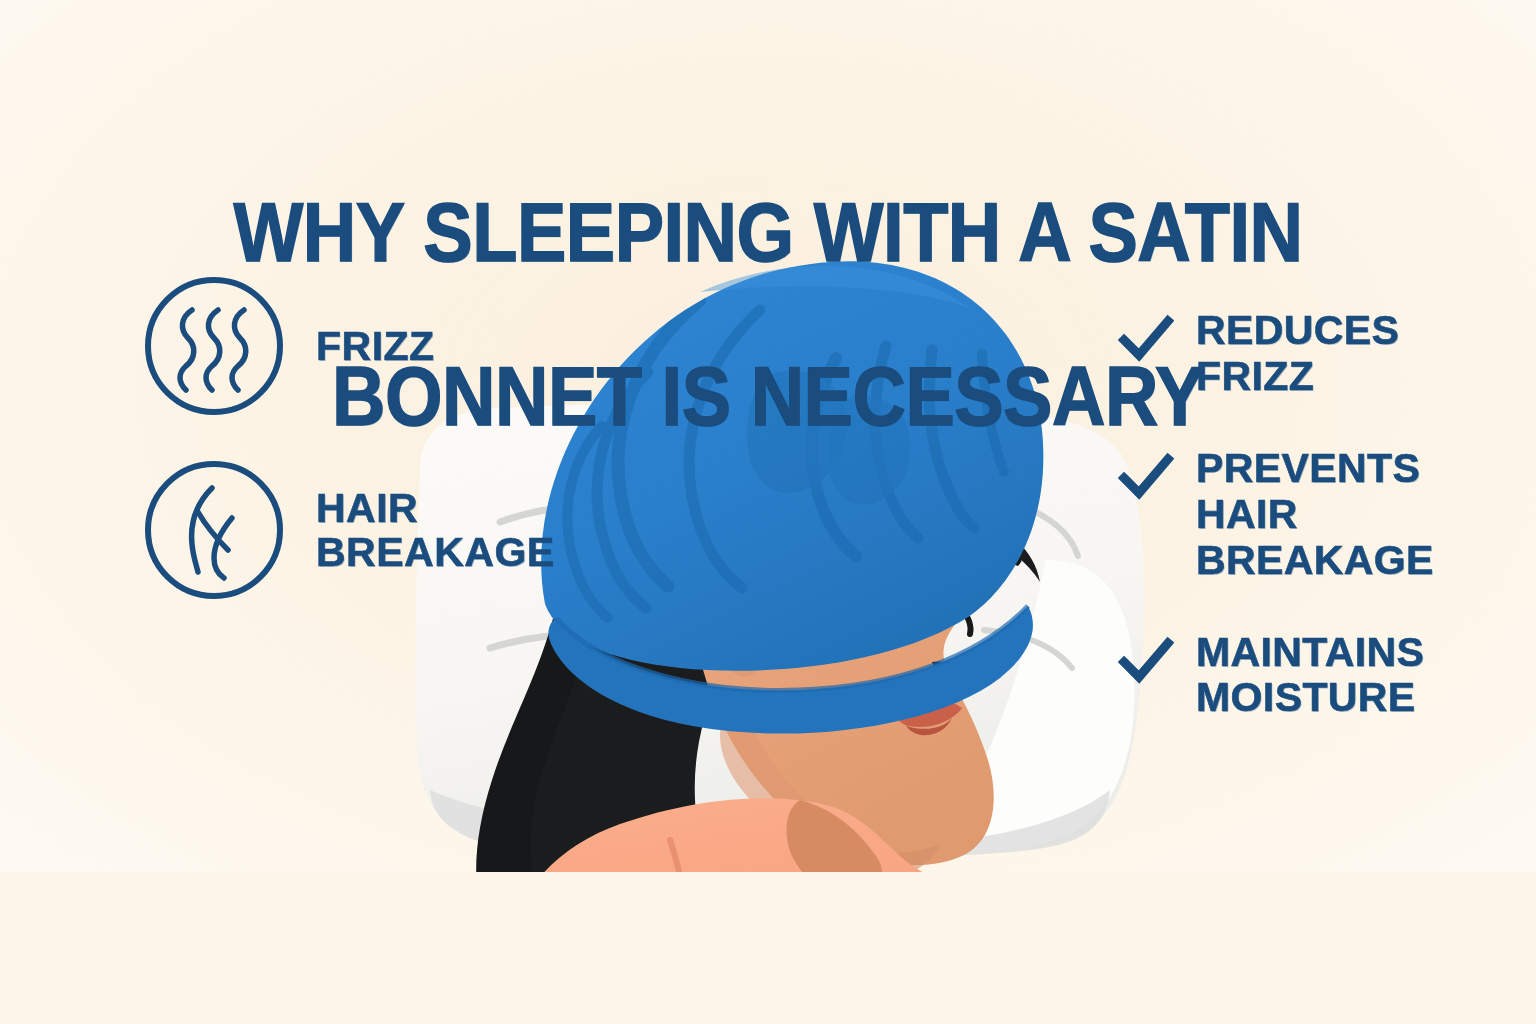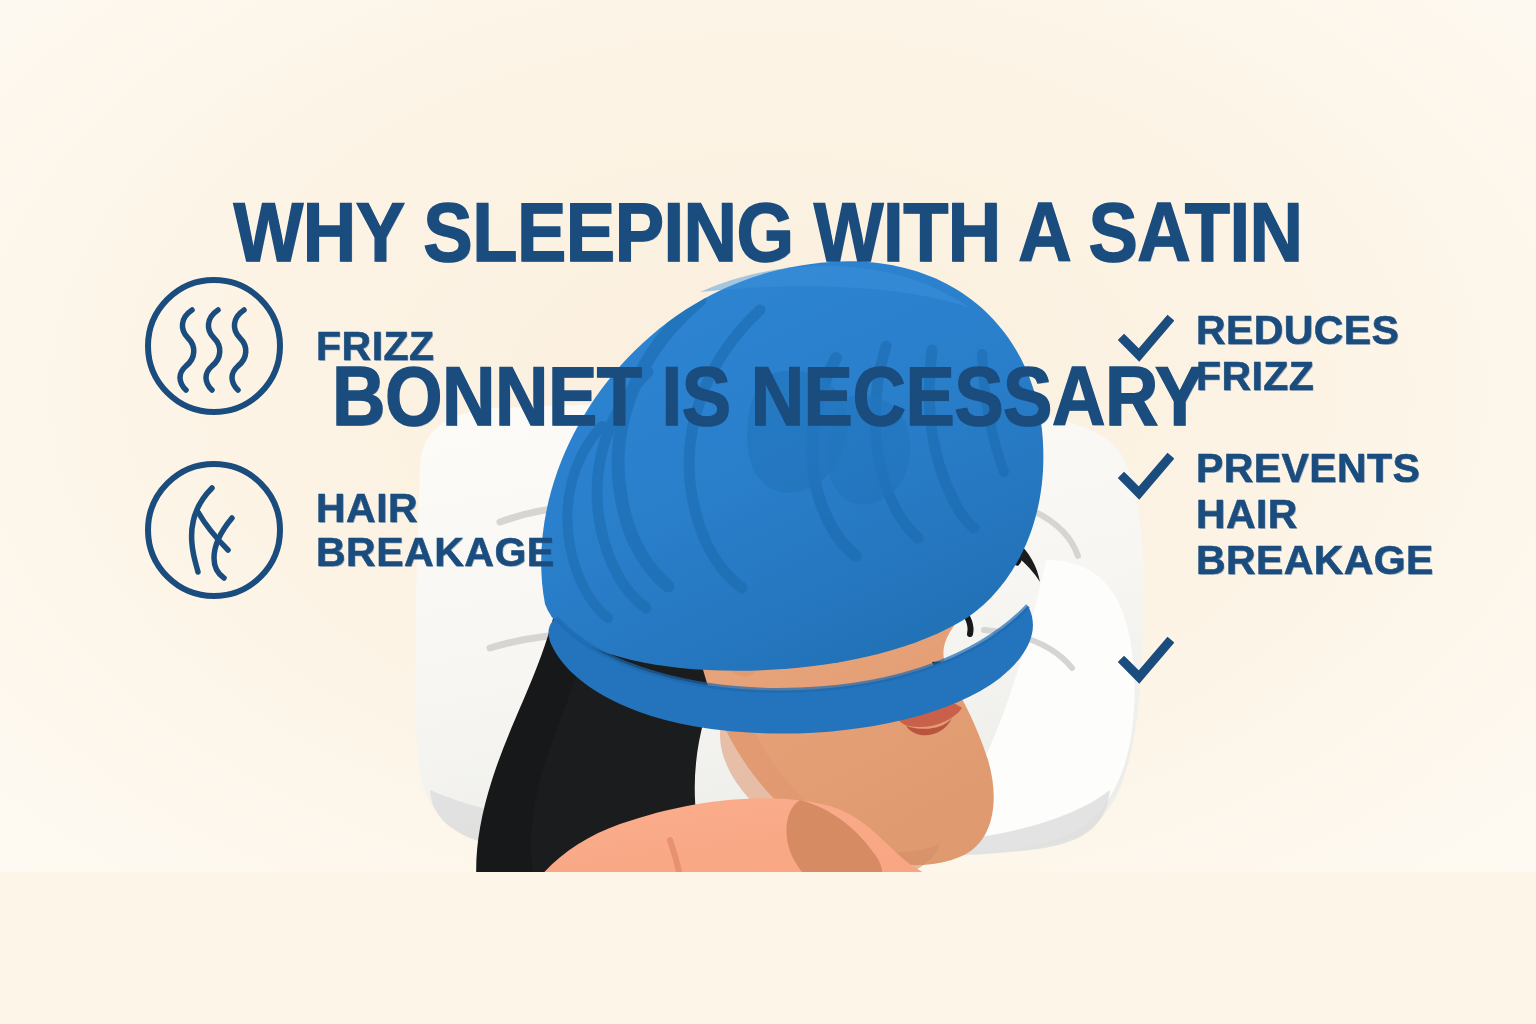--- a/index.html
+++ b/index.html
@@ -304,17 +304,19 @@
       </svg>
       <div class="right-label">PREVENTS
 HAIR
 BREAKAGE</div>
     </div>
 
     <div class="right-row">
       <svg class="check-icon" viewBox="0 0 56 50" xmlns="http://www.w3.org/2000/svg">
         <path d="M6 26 L 21 41 L 50 7" fill="none" stroke="#1B4C7E" stroke-width="9" stroke-linecap="square" stroke-linejoin="miter"></path>
       </svg>
+      <div class="right-label">MAINTAINS
+MOISTURE</div>
     </div>
 
   </div>
 
 </div>
 
 </body></html>

